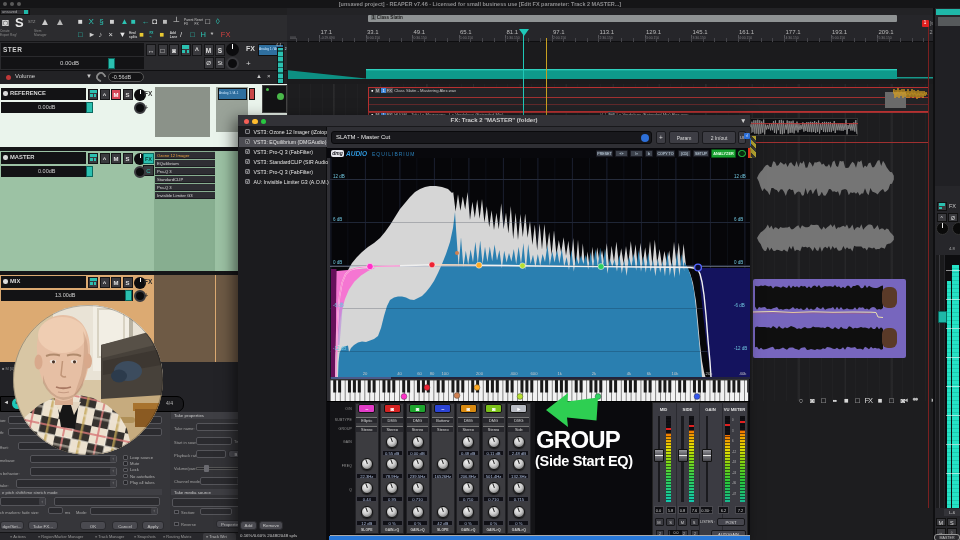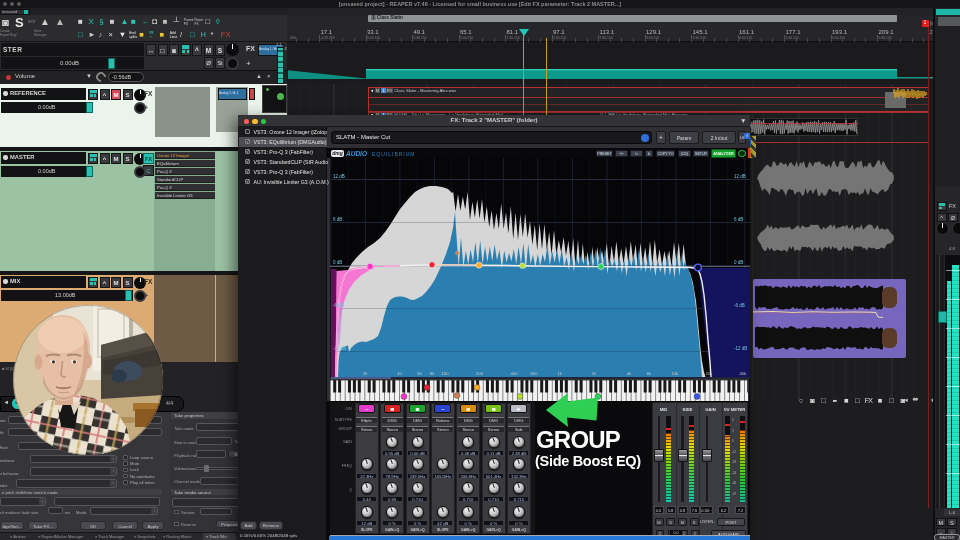--- a/index.html
+++ b/index.html
@@ -993,13 +993,13 @@
         <path d="M43,82 Q50,84.5 58,82" stroke="#a87862" stroke-width="1.8" fill="none"></path>
         <path d="M45,87 Q51,88.5 56,87" stroke="rgba(150,100,80,0.4)" stroke-width="1.2" fill="none"></path>
         <path d="M30,70 Q33,85 44,91 Q52,94 60,90 Q68,84 71,72 L70,80 Q64,94 50,95 Q36,92 30,78 Z" fill="rgba(140,105,80,0.28)"></path>
       </g>
       <circle cx="75" cy="75" r="74.5" fill="none" stroke="rgba(0,0,0,0.25)" stroke-width="1"></circle>
     </svg>
 <svg class="a" style="left:544px;top:391px;" width="62" height="38" viewBox="0 0 62 38">
       <polygon points="2,19 24,2 23.5,10.5 54,6.5 52.5,29.5 23,26.5 24,36" fill="#2ecf52"></polygon>
     </svg>
 <div class="a" style="left:536px;top:426px;font-size:24px;color:#ffffff;white-space:nowrap;font-weight:bold;letter-spacing:-0.8px;">GROUP</div>
-<div class="a" style="left:535px;top:452.5px;font-size:14.5px;color:#ffffff;white-space:nowrap;font-weight:bold;letter-spacing:-0.3px;">(Side Boost EQ)</div>
+<div class="a" style="left:535px;top:452.5px;font-size:14.5px;color:#ffffff;white-space:nowrap;font-weight:bold;letter-spacing:-0.3px;">(Side Start EQ)</div>
 </div>
 </body></html>

